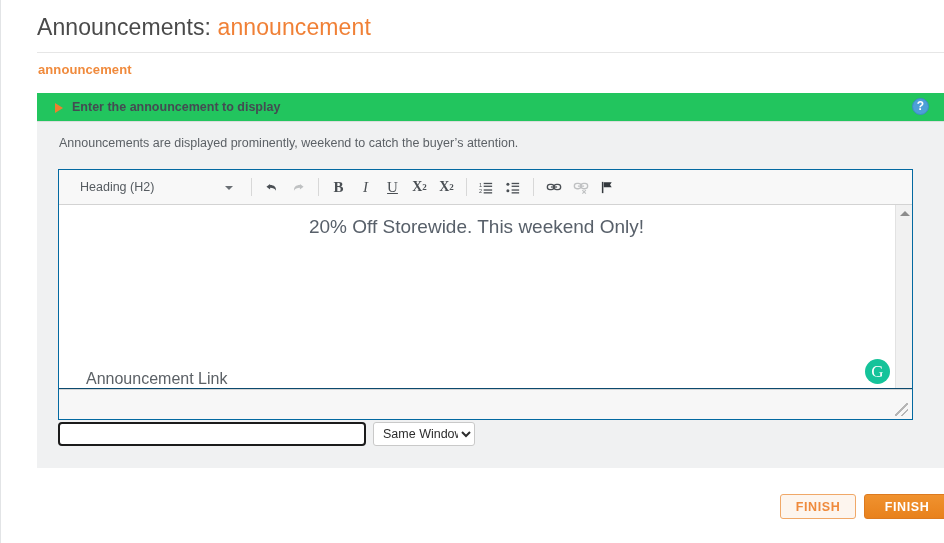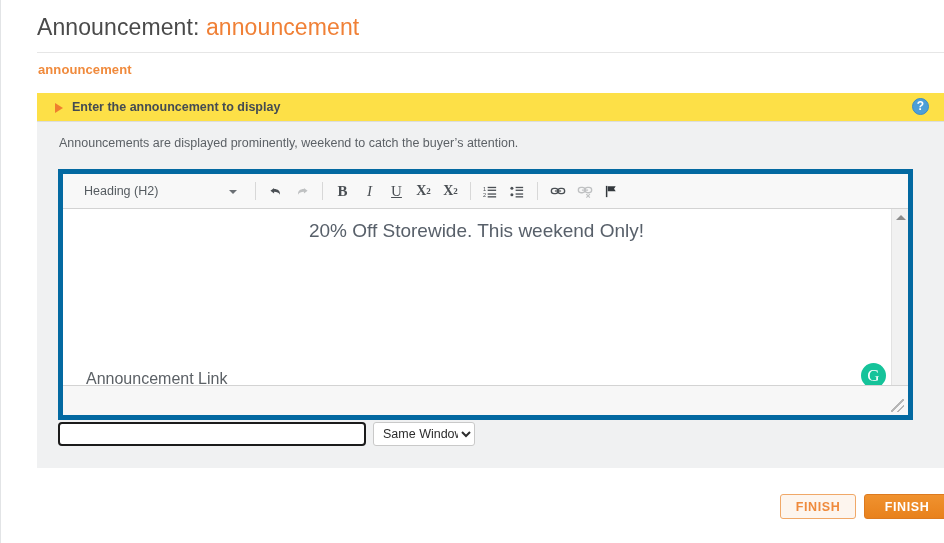--- a/index.html
+++ b/index.html
@@ -50,21 +50,21 @@
     position: absolute;
     left: 36px; top: 93px;
     width: 908px; height: 375px;
     background: #f0f1f2;
   }
 
   .card-head {
     position: absolute;
     left: 0; top: 0;
     width: 908px; height: 29px;
-    background: #fde047;
+    background: #22c55e;
     border-bottom: 1px solid #dcdddd;
   }
   .card-head-tri {
     position: absolute;
     left: 18px; top: 10px;
     width: 0; height: 0;
     border-left: 8px solid #ef7f2e;
     border-top: 5px solid transparent;
     border-bottom: 5px solid transparent;
   }
@@ -95,22 +95,22 @@
     left: 22px; top: 43px;
     font-size: 12.5px;
     color: #5c6166;
   }
 
   
   .editor {
     position: absolute;
     left: 21px; top: 76px;
     width: 855px; height: 251px;
-    border: 5px solid #0369a1;
-    background: #22c55e;
+    border: 1px solid #0369a1;
+    background: #0c4a6e;
   }
   .toolbar {
     position: relative;
     height: 35px;
     background: #f8f8f8;
     border-bottom: 1px solid #d3d3d3;
     display: flex;
     align-items: center;
   }
   .fmt-select {
@@ -285,21 +285,21 @@
     cursor: pointer;
     font-family: "Liberation Sans", sans-serif;
   }
 </style>
 </head>
 <body>
 
 <div class="page">
 
   <div class="page-title">
-    <span>Announcement:</span>
+    <span>Announcements:</span>
     <span class="accent">announcement</span>
   </div>
   <div class="title-rule"></div>
 
   <div class="breadcrumb">announcement</div>
 
   <div class="card">
 
     <div class="card-head">
       <span class="card-head-tri"></span>

